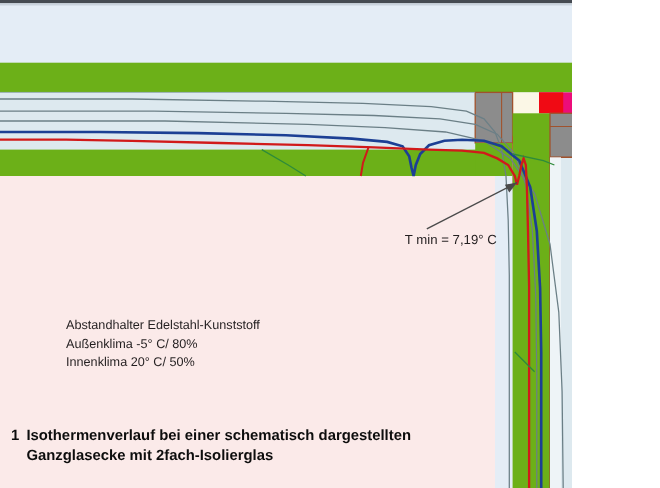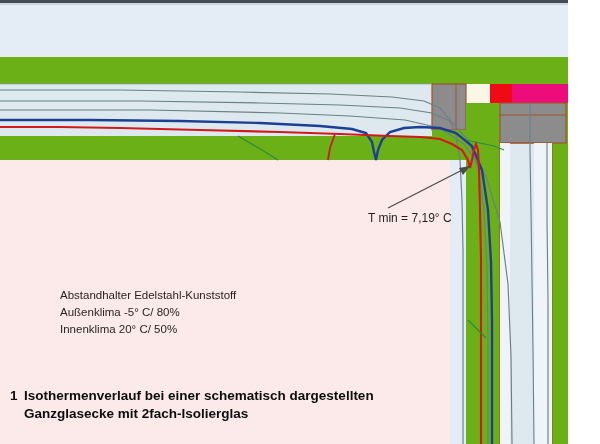--- a/index.html
+++ b/index.html
@@ -3,21 +3,21 @@
 <meta charset="utf-8">
 <title>Isothermenverlauf Ganzglasecke</title>
 <style>
   html, body {
     margin: 0;
     padding: 0;
     background: #ffffff;
   }
   #stage {
     position: relative;
-    width: 568px;
+    width: 520px;
     height: 444px;
     overflow: hidden;
     background: #e9eff8;
     font-family: "Liberation Sans", sans-serif;
   }
   #stage svg {
     position: absolute;
     left: 0;
     top: 0;
     display: block;

